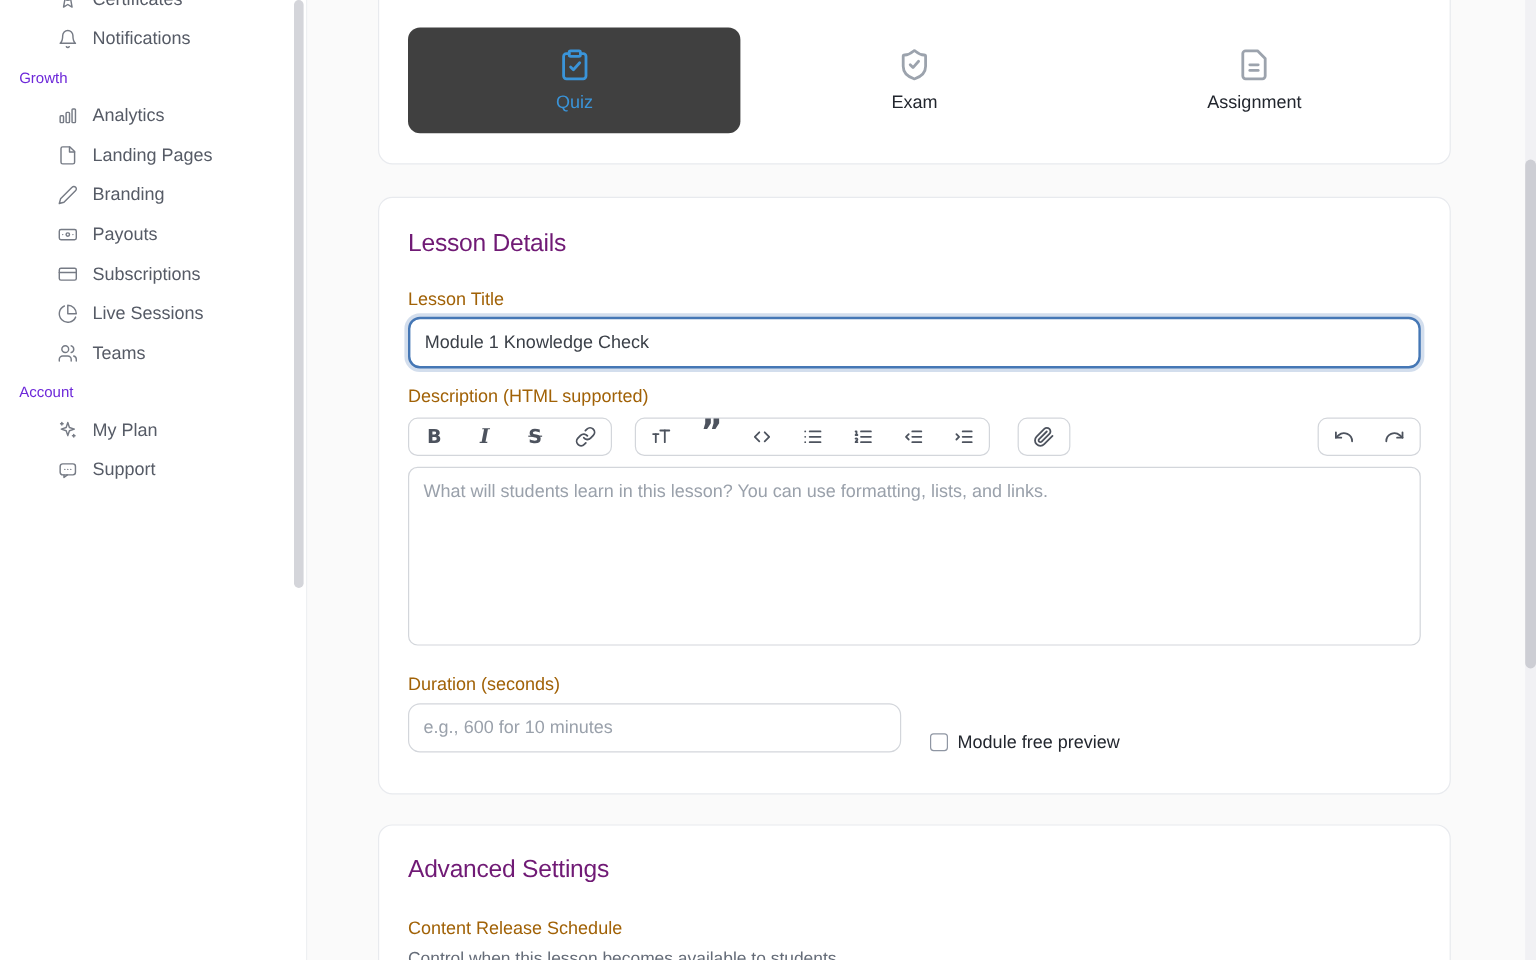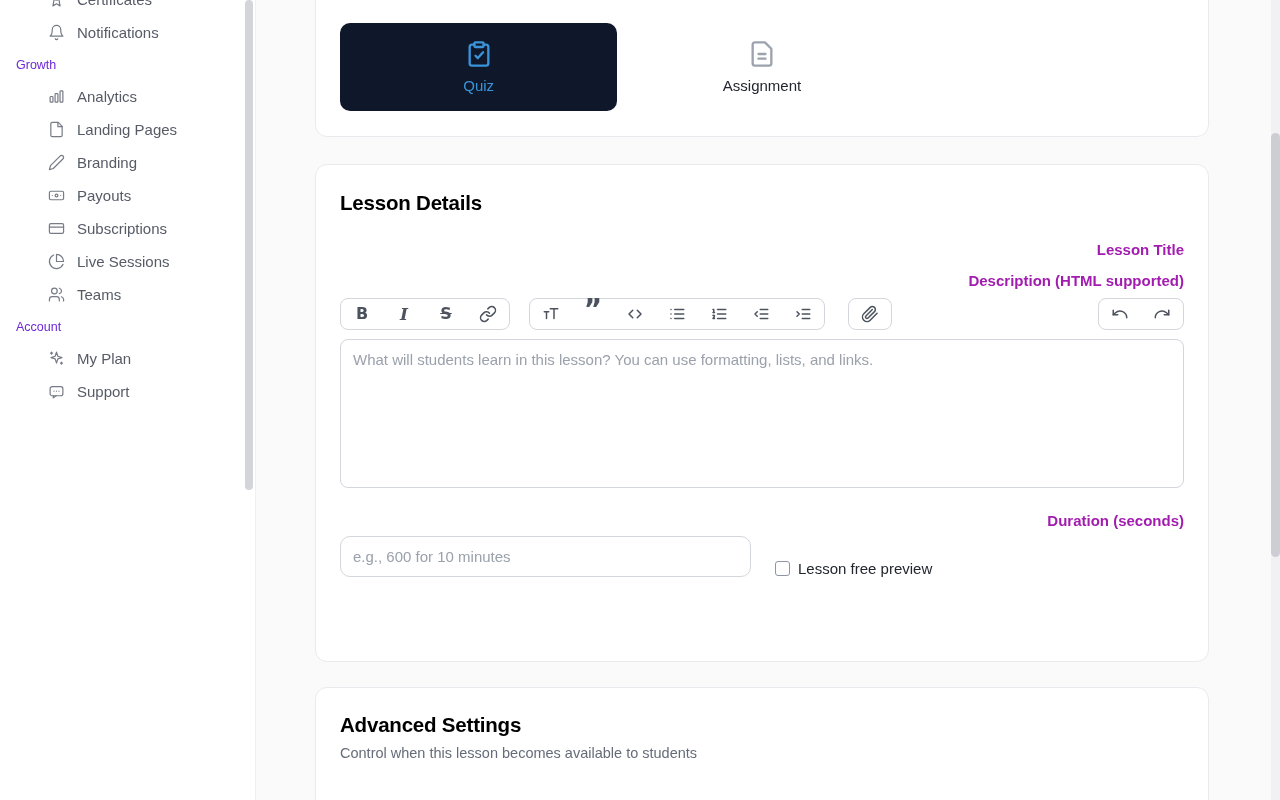--- a/index.html
+++ b/index.html
@@ -32,27 +32,27 @@
   .card-type     { top:-62px; height:199px; }
   .card-details  { top:164px; height:498px; padding:0 24px; }
   .card-advanced { top:687px; height:240px; padding:0 24px; }
 
   
   .tiles { position:absolute; left:24px; right:24px; top:84px; height:88px;
            display:grid; grid-template-columns:1fr 1fr 1fr; gap:6px; }
   .tile { border-radius:10px; display:flex; flex-direction:column; align-items:center;
           justify-content:center; gap:9px; font-size:15px; color:#22262e; cursor:pointer; }
   .tile .t-icon { color:#9ca3ad; display:flex; }
-  .tile.selected { background:#0f172a; color:#3a94d9; }
+  .tile.selected { background:#404040; color:#3a94d9; }
   .tile.selected .t-icon { color:#3a94d9; }
 
   
-  h2.sec-heading { margin-top:27px; font-size:20.5px; line-height:21px; font-weight:700;
-                   color:#000000; letter-spacing:-0.2px; }
-  .field-label { margin-top:29px; font-size:15px; line-height:15px; color:#a21caf; font-weight:700;text-align:right; }
+  h2.sec-heading { margin-top:27px; font-size:20.5px; line-height:21px; font-weight:400;
+                   color:#701a75; letter-spacing:-0.2px; }
+  .field-label { margin-top:29px; font-size:15px; line-height:15px; color:#a16207; font-weight:400; }
   .title-input { margin-top:7px; width:100%; height:43px; border:2px solid #4577b5;
                  border-radius:10px; box-shadow:0 0 0 3px rgba(96,135,190,0.28);
                  padding:0 12px; font-size:15px; color:#3a3f47; outline:none;
                  font-family:inherit; display:block; }
   .lbl-desc { margin-top:16px; }
 
   .toolbar { margin-top:10px; display:flex; align-items:center; height:32px; }
   .tb-group { display:flex; align-items:center; height:32px; border:1px solid #d3d6db;
               border-radius:8px; background:#fff; }
   .tb-group.g2 { margin-left:19px; }
@@ -215,34 +215,44 @@
             <rect x="8" y="2" width="8" height="4" rx="1"></rect>
             <path d="M16 4h2a2 2 0 0 1 2 2v14a2 2 0 0 1-2 2H6a2 2 0 0 1-2-2V6a2 2 0 0 1 2-2h2"></path>
             <path d="m9 13.5 2 2 4.5-5"></path>
           </svg>
         </span>
         <span>Quiz</span>
       </div>
       <div class="tile">
         <span class="t-icon">
           <svg width="28" height="28" viewBox="0 0 24 24" fill="none" stroke="currentColor" stroke-width="2" stroke-linecap="round" stroke-linejoin="round">
+            <path d="M20 13c0 5-3.5 7.5-7.66 8.95a1 1 0 0 1-.67-.01C7.5 20.5 4 18 4 13V6a1 1 0 0 1 1-1c2 0 4.5-1.2 6.24-2.72a1.17 1.17 0 0 1 1.52 0C14.51 3.81 17 5 19 5a1 1 0 0 1 1 1z"></path>
+            <path d="m9 12 2 2 4-4.5"></path>
+          </svg>
+        </span>
+        <span>Exam</span>
+      </div>
+      <div class="tile">
+        <span class="t-icon">
+          <svg width="28" height="28" viewBox="0 0 24 24" fill="none" stroke="currentColor" stroke-width="2" stroke-linecap="round" stroke-linejoin="round">
             <path d="M14.5 2H6a2 2 0 0 0-2 2v16a2 2 0 0 0 2 2h12a2 2 0 0 0 2-2V7.5L14.5 2z"></path>
             <line x1="9" y1="12" x2="15" y2="12"></line>
             <line x1="9" y1="16" x2="15" y2="16"></line>
           </svg>
         </span>
         <span>Assignment</span>
       </div>
     </div>
 </section>
 
 <section class="card card-details">
   <h2 class="sec-heading">Lesson Details</h2>
 
   <div class="field-label">Lesson Title</div>
+  <input class="title-input" type="text" value="Module 1 Knowledge Check" style="">
 
   <div class="field-label lbl-desc">Description (HTML supported)</div>
 
   <div class="toolbar">
       <div class="tb-group g1">
         <div class="tb-btn">
           <span class="tb-glyph glyph-bold">B</span>
         </div>
         <div class="tb-btn">
           <span class="tb-glyph glyph-italic">I</span>
@@ -355,24 +365,25 @@
       </div>
     </div>
 
   <textarea class="desc-area" placeholder="What will students learn in this lesson? You can use formatting, lists, and links." style=""></textarea>
 
   <div class="field-label lbl-duration">Duration (seconds)</div>
   <div class="duration-row">
     <input class="duration-input" type="text" placeholder="e.g., 600 for 10 minutes" style="">
     <div class="preview-wrap">
       <span class="checkbox"></span>
-      <span class="preview-label">Lesson free preview</span>
+      <span class="preview-label">Module free preview</span>
     </div>
   </div>
 </section>
 
 <section class="card card-advanced">
   <h2 class="sec-heading">Advanced Settings</h2>
+  <div class="field-label lbl-release">Content Release Schedule</div>
   <div class="release-help">Control when this lesson becomes available to students</div>
 </section>
 
 <div class="win-track"></div>
 <div class="win-thumb"></div>
 
 </body></html>

